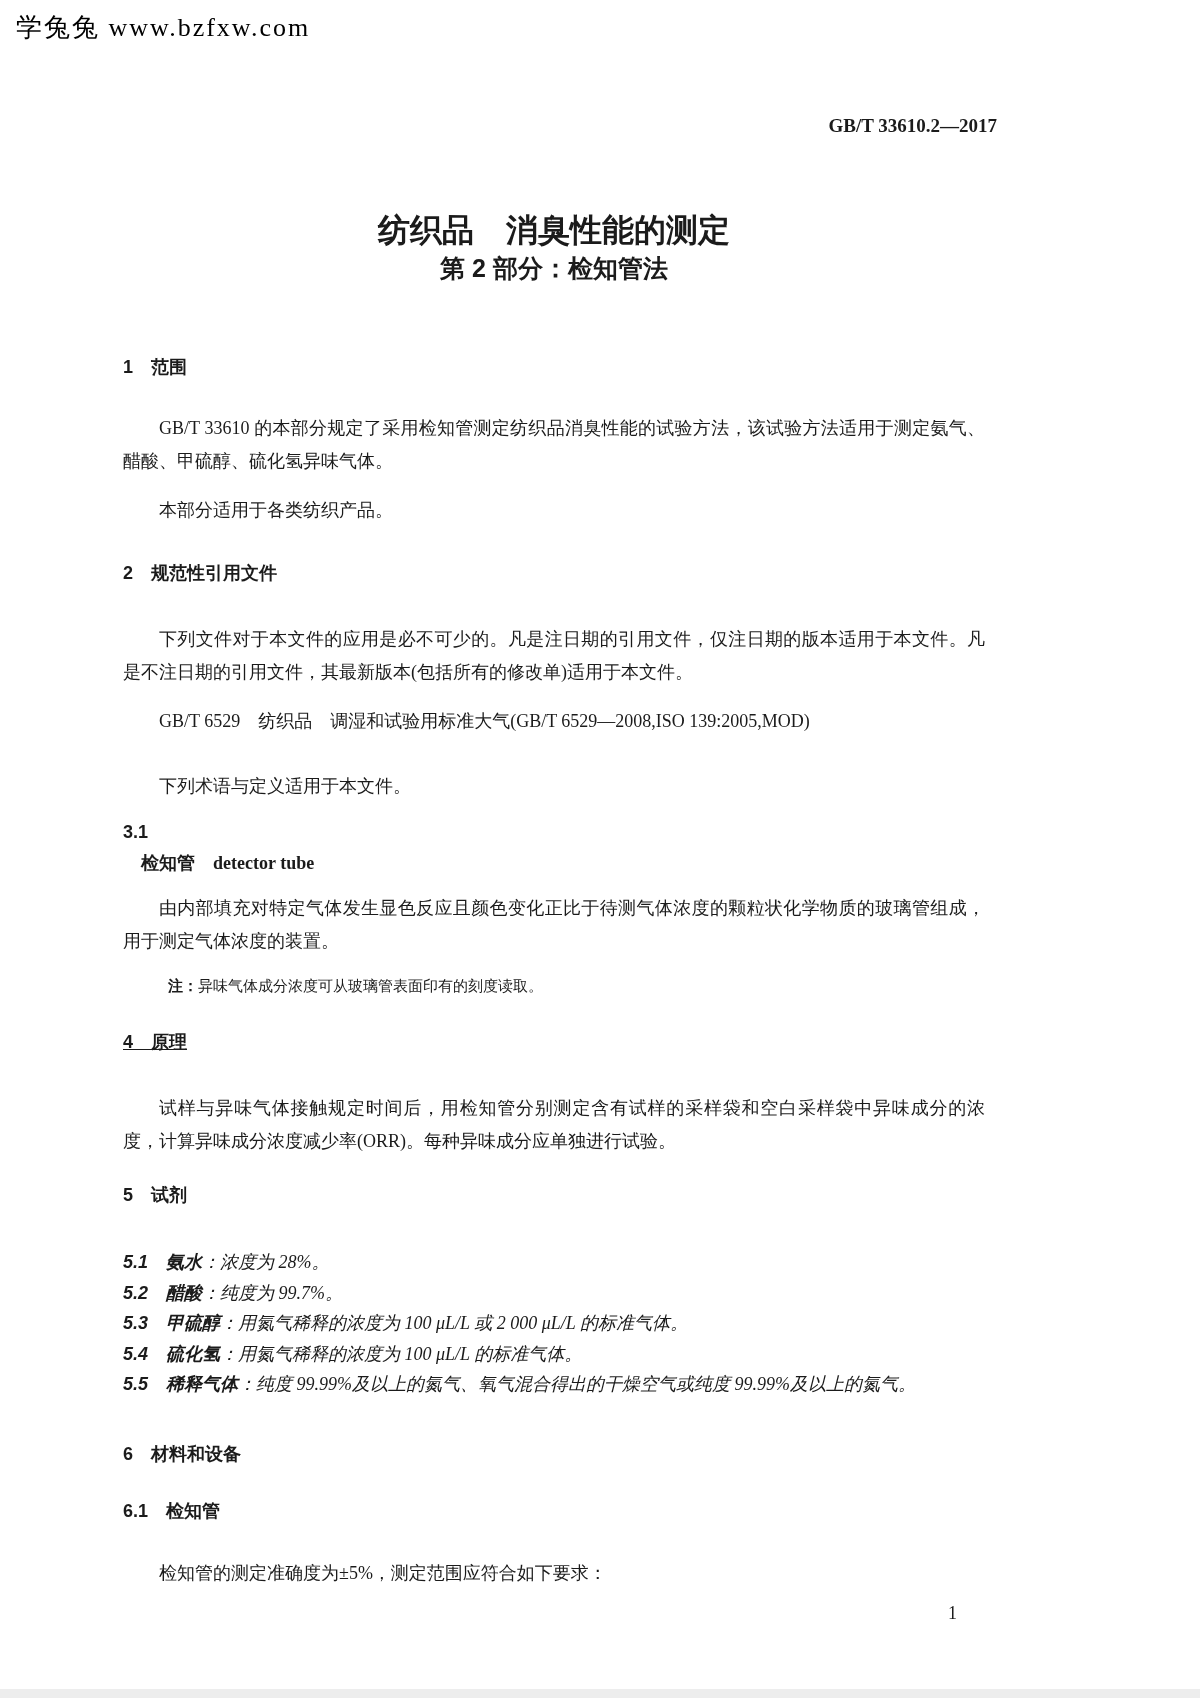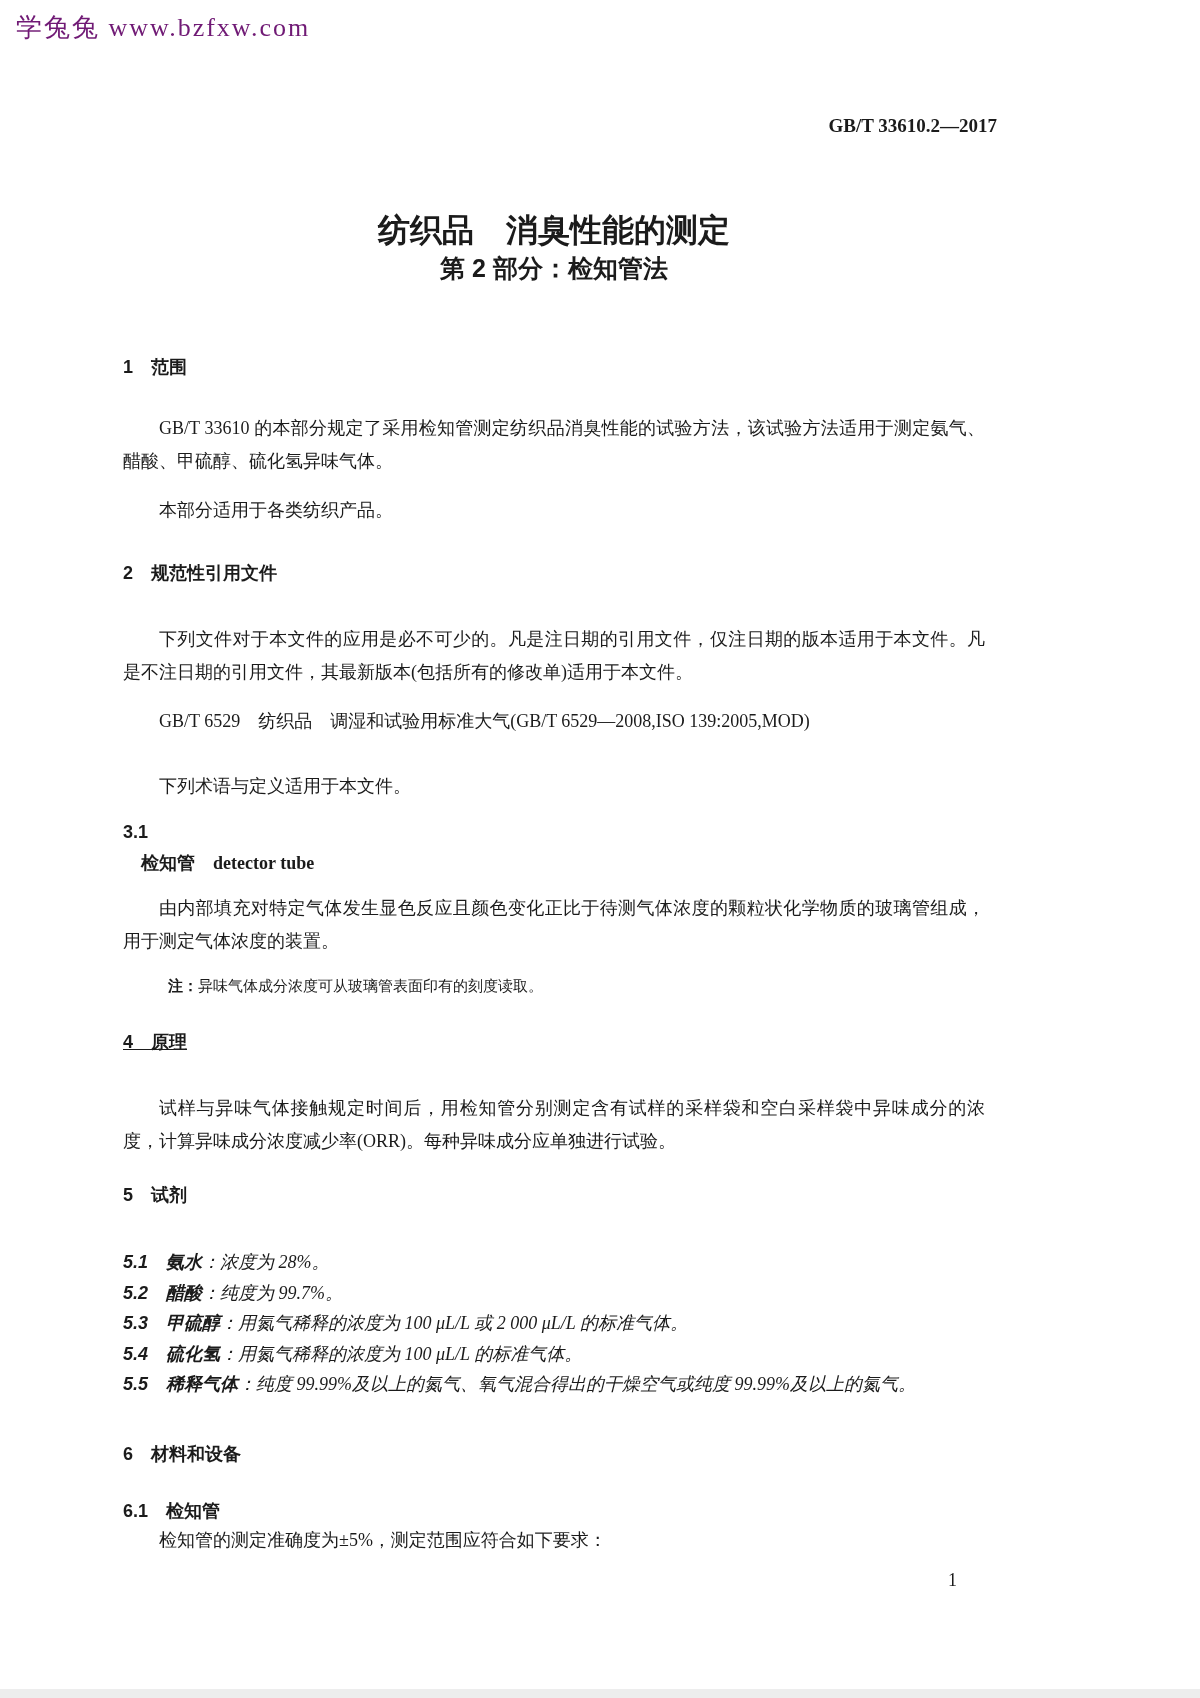--- a/index.html
+++ b/index.html
@@ -6,21 +6,21 @@
   body {
     width: 1200px; height: 1698px;
     background: #ffffff;
     font-family: "Liberation Serif", serif;
     color: #1b1b1b;
   }
   .page { position: relative; width: 1200px; height: 1698px; background: #ffffff; overflow: hidden; }
 
   .watermark {
     position: absolute; top: 10px; left: 16px;
-    font-size: 26px; color: #701a75; letter-spacing: 2px;
+    font-size: 26px; color: #000000; letter-spacing: 2px;
     font-family: "Liberation Serif", serif;
   }
   .docnum {
     position: absolute; top: 115px; right: 203px;
     font-size: 19px; font-weight: bold;
     font-family: "Liberation Serif", serif;
   }
 
   .content { margin: 0 215px 0 123px; }
 
@@ -50,21 +50,21 @@
   .mt-0      { margin-top: 16px; }
   .mt-sec2h  { margin-top: 34px; }
   .mt-p38    { margin-top: 38px; }
   .mt-sec3h  { margin-top: 28px; }
   .mt-p32    { margin-top: 32px; }
   .mt-sec4h  { margin-top: 32px; text-decoration: underline; }
   .mt-sec5h  { margin-top: 25px; }
   .mt-items  { margin-top: 40px; font-style: italic; }
   .mt-sec6h  { margin-top: 42px; }
   .mt-sub    { margin-top: 33px; }
-  .mt-p17    { margin-top: 1px; }
+  .mt-p17    { margin-top: 34px; }
 
   .clause-num {
     font-family: "Liberation Sans", sans-serif; font-weight: bold;
     font-size: 18px; line-height: 26px;
   }
   .term-line { font-size: 18px; line-height: 26px; text-indent: 1em; margin-top: 5px; }
   .term-zh { font-family: "Liberation Sans", sans-serif; font-weight: bold; }
   .term-en { font-family: "Liberation Serif", serif; font-weight: bold; margin-left: 1em; }
 
   .note-line { font-size: 15px; line-height: 24px; text-indent: 3em; }

